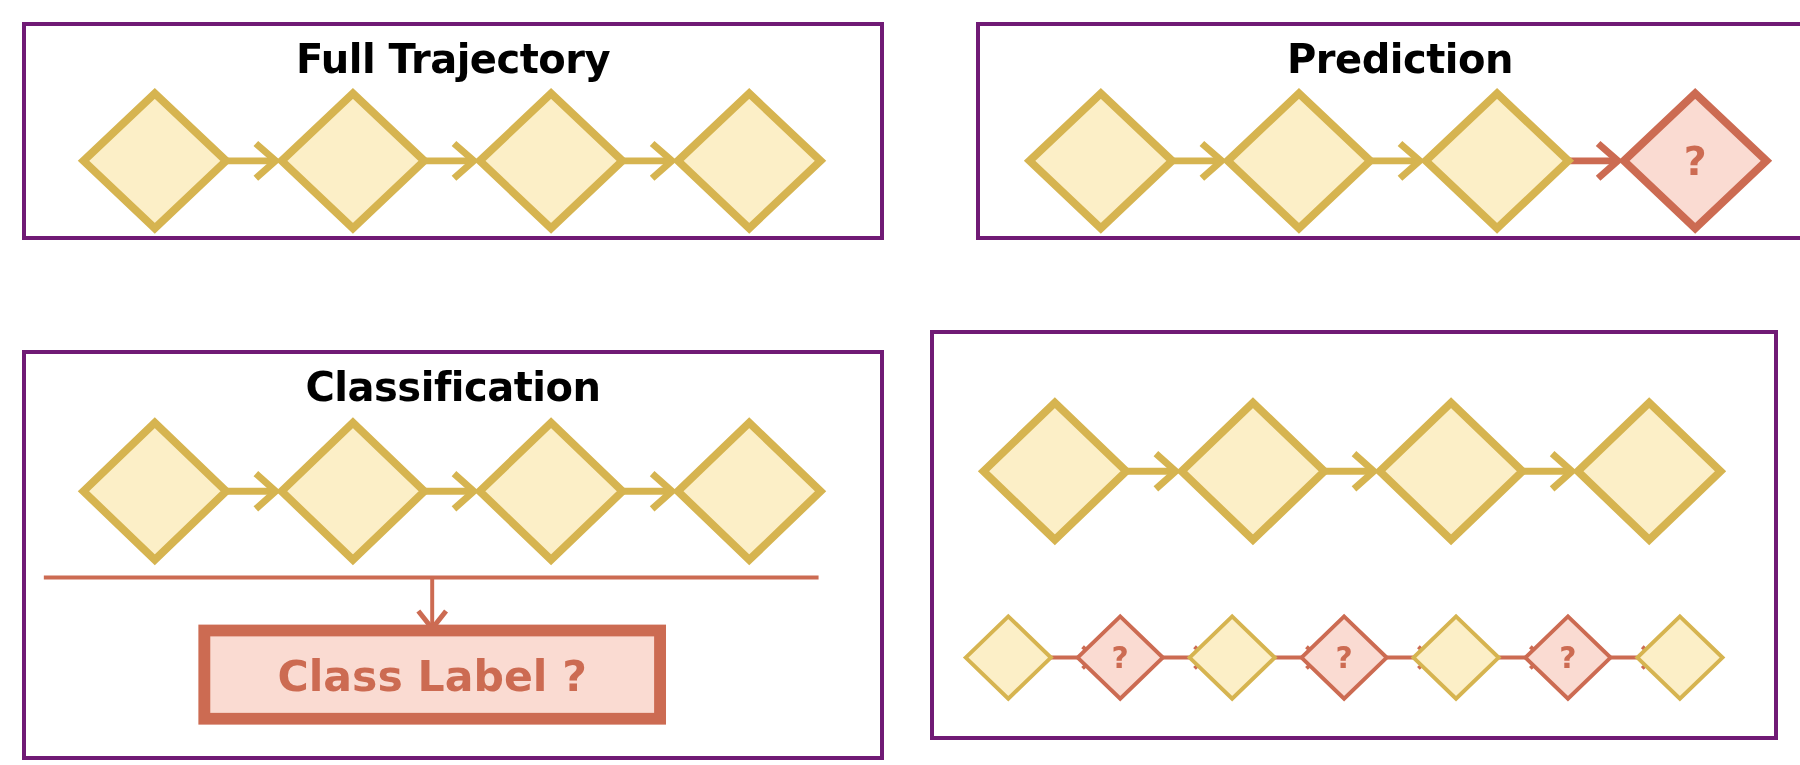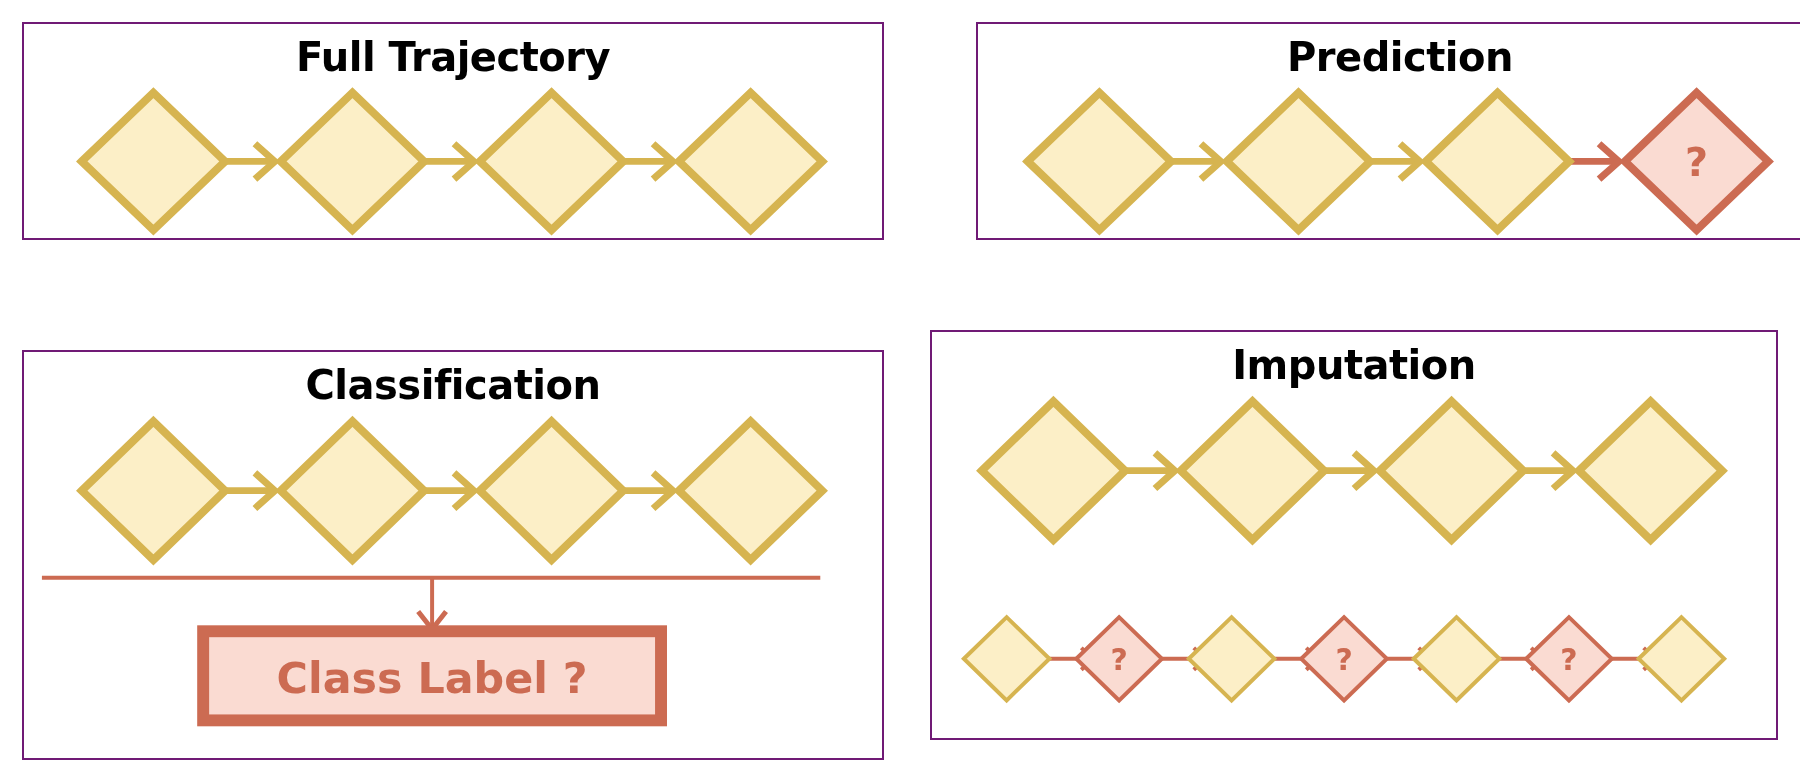--- a/index.html
+++ b/index.html
@@ -15,21 +15,21 @@
   }
   #canvas {
     position: relative;
     width: 1800px;
     height: 765px;
     background: #ffffff;
   }
   .panel {
     position: absolute;
     background: #ffffff;
-    border: 2px solid #701a75;
+    border: 4px solid #701a75;
     box-sizing: border-box;
   }
   #panel-full-trajectory { left: 22px;  top: 22px;  width: 862px; height: 218px; }
   #panel-prediction      { left: 976px; top: 22px;  width: 848px; height: 218px; }
   #panel-classification  { left: 22px;  top: 330px; width: 862px; height: 410px; margin-top: 20px; }
   #panel-imputation      { left: 930px; top: 330px; width: 848px; height: 410px; }
 
   .panel-title {
     position: absolute;
     left: 0;
@@ -138,21 +138,20 @@
         <polyline points="396,262 410,280 424,262" fill="none" stroke="#cc6b52" stroke-width="5"></polyline>
       </g>
       <g>
         <rect x="180" y="282" width="460" height="90" fill="#fadbd2" stroke="#cc6b52" stroke-width="12"></rect>
         <text class="class-box-text" x="410" y="329" fill="#cc6b52">Class Label ?</text>
       </g>
     </svg>
   </div>
 
   <div class="panel" id="panel-imputation">
-    <div class="panel-title">Imputation</div>
     <svg class="panel-svg" viewBox="0 0 848 410" preserveAspectRatio="none">
 
       <g>
         <line x1="132" y1="140" x2="242" y2="140" stroke="#d6b450" stroke-width="7"></line>
         <polyline points="224,122 244,140 224,158" fill="none" stroke="#d6b450" stroke-width="7"></polyline>
         <line x1="332" y1="140" x2="442" y2="140" stroke="#d6b450" stroke-width="7"></line>
         <polyline points="424,122 444,140 424,158" fill="none" stroke="#d6b450" stroke-width="7"></polyline>
         <line x1="532" y1="140" x2="642" y2="140" stroke="#d6b450" stroke-width="7"></line>
         <polyline points="624,122 644,140 624,158" fill="none" stroke="#d6b450" stroke-width="7"></polyline>
       </g>

